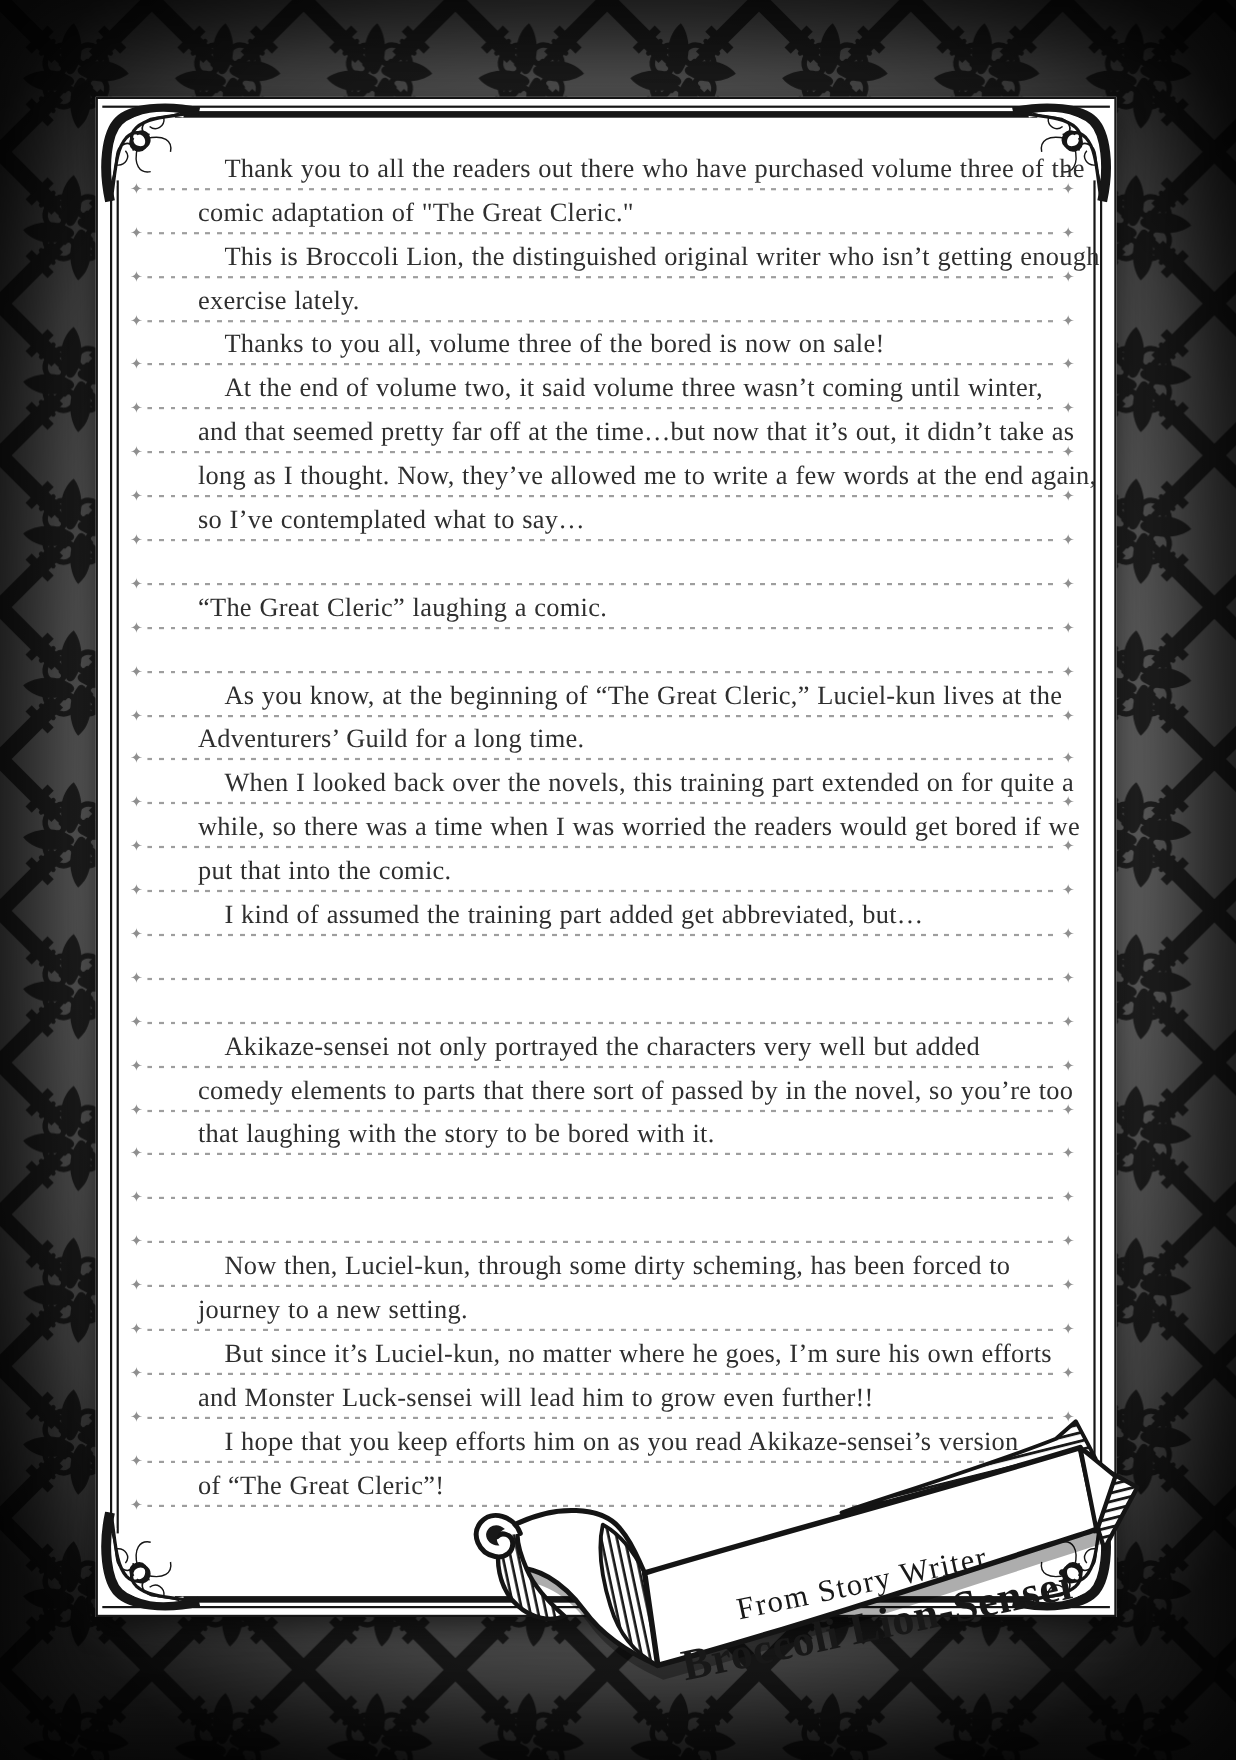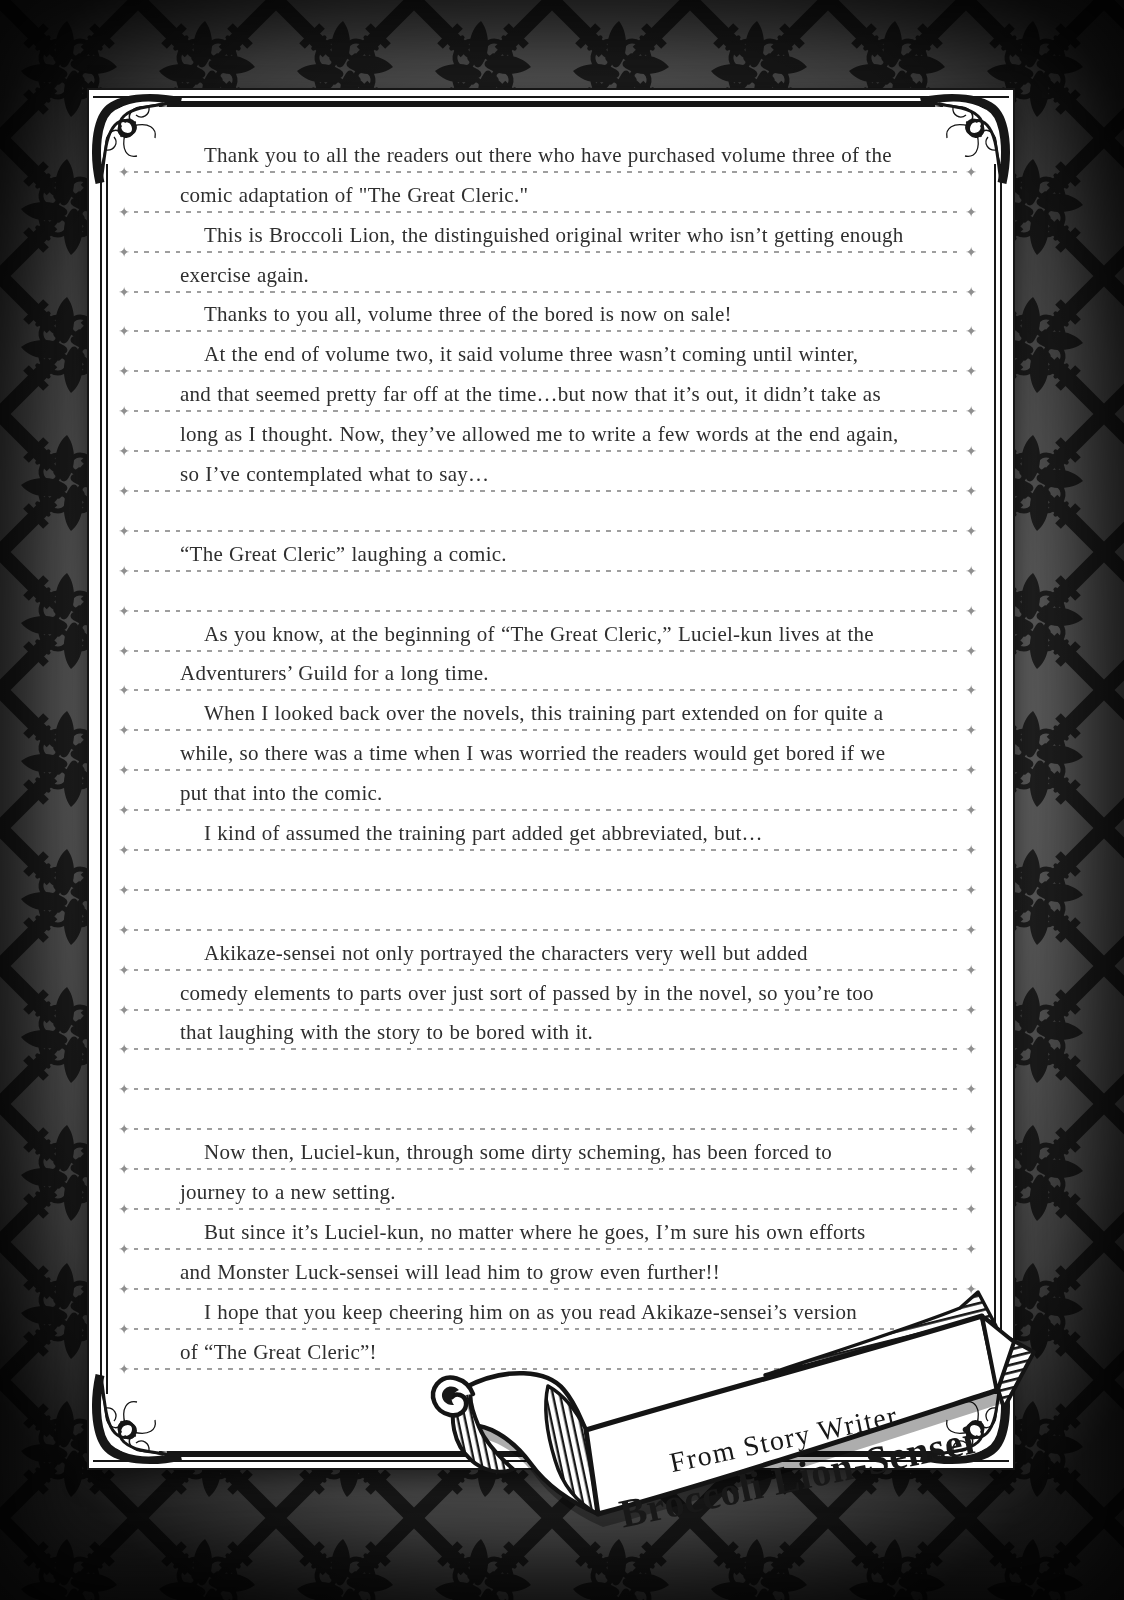--- a/index.html
+++ b/index.html
@@ -44,21 +44,21 @@
     position:absolute; left:14px; right:14px; bottom:1px; height:2px;
     background:repeating-linear-gradient(90deg, var(--rule-dash) 0 4.5px, transparent 4.5px 10.5px);
   }
   .dia{
     position:absolute; bottom:-5px; width:14px; text-align:center;
     font:14px/14px "DejaVu Sans",sans-serif; color:var(--diamond);
   }
   .dl{left:-3px;} .dr{right:-3px;}
   .txt{
     position:absolute; left:60px; bottom:6px; white-space:nowrap;
-    font-size:21px; letter-spacing:0.25px; word-spacing:0.6px; color:var(--ink);margin-top:24px;
+    font-size:24px; letter-spacing:0.25px; word-spacing:0.6px; color:var(--ink);margin-top:24px;
   }
   .txt.ind{left:84px;}
   .ribbon{position:absolute; left:425px; top:1285px; width:609px; height:255px; overflow:visible;}
   .ribbon .r1{font-family:"Liberation Serif","DejaVu Serif",serif; font-size:28px; letter-spacing:1.5px; fill:#181818;}
   .ribbon .r2{font-family:"Liberation Serif","DejaVu Serif",serif; font-size:40px; font-weight:bold; letter-spacing:0.5px; fill:#181818;}
 </style>
 </head>
 <body>
 
 <svg id="bg" viewBox="0 0 1124 1600" preserveAspectRatio="none">
@@ -147,21 +147,21 @@
       <div class="row">
         <span class="dia dl">✦</span>
         <span class="rule"></span>
         <span class="dia dr">✦</span>
         <span class="txt ind">This is Broccoli Lion, the distinguished original writer who isn’t getting enough</span>
       </div>
       <div class="row">
         <span class="dia dl">✦</span>
         <span class="rule"></span>
         <span class="dia dr">✦</span>
-        <span class="txt">exercise again.</span>
+        <span class="txt">exercise lately.</span>
       </div>
       <div class="row">
         <span class="dia dl">✦</span>
         <span class="rule"></span>
         <span class="dia dr">✦</span>
         <span class="txt ind">Thanks to you all, volume three of the bored is now on sale!</span>
       </div>
       <div class="row">
         <span class="dia dl">✦</span>
         <span class="rule"></span>
@@ -253,21 +253,21 @@
       <div class="row">
         <span class="dia dl">✦</span>
         <span class="rule"></span>
         <span class="dia dr">✦</span>
         <span class="txt ind">Akikaze-sensei not only portrayed the characters very well but added</span>
       </div>
       <div class="row">
         <span class="dia dl">✦</span>
         <span class="rule"></span>
         <span class="dia dr">✦</span>
-        <span class="txt">comedy elements to parts over just sort of passed by in the novel, so you’re too</span>
+        <span class="txt">comedy elements to parts that there sort of passed by in the novel, so you’re too</span>
       </div>
       <div class="row">
         <span class="dia dl">✦</span>
         <span class="rule"></span>
         <span class="dia dr">✦</span>
         <span class="txt">that laughing with the story to be bored with it.</span>
       </div>
       <div class="row">
         <span class="dia dl">✦</span>
         <span class="rule"></span>
@@ -299,21 +299,21 @@
       <div class="row">
         <span class="dia dl">✦</span>
         <span class="rule"></span>
         <span class="dia dr">✦</span>
         <span class="txt">and Monster Luck-sensei will lead him to grow even further!!</span>
       </div>
       <div class="row">
         <span class="dia dl">✦</span>
         <span class="rule"></span>
         <span class="dia dr">✦</span>
-        <span class="txt ind">I hope that you keep cheering him on as you read Akikaze-sensei’s version</span>
+        <span class="txt ind">I hope that you keep efforts him on as you read Akikaze-sensei’s version</span>
       </div>
       <div class="row">
         <span class="dia dl">✦</span>
         <span class="rule"></span>
         <span class="dia dr">✦</span>
         <span class="txt">of “The Great Cleric”!</span>
       </div>
     </div>
 </div>
 

